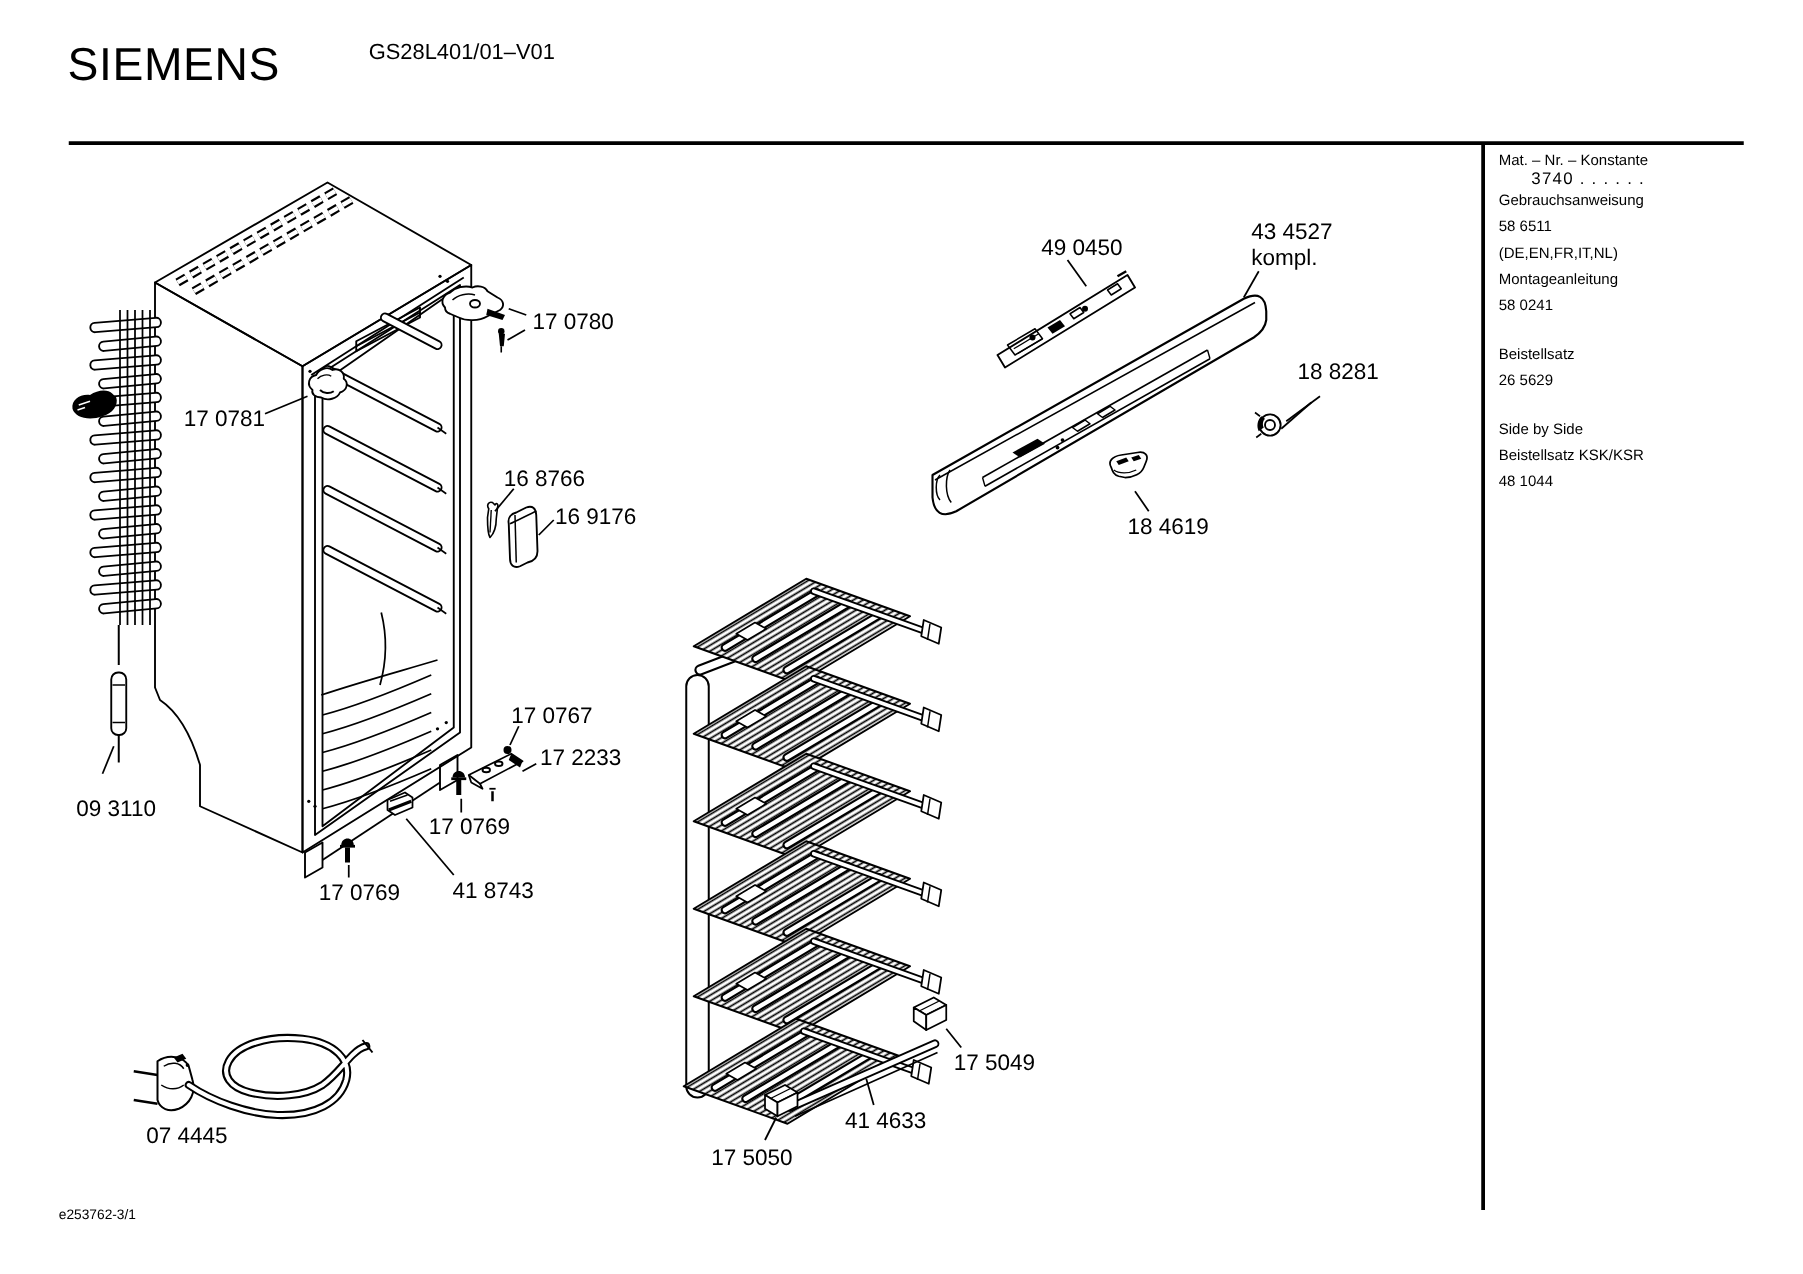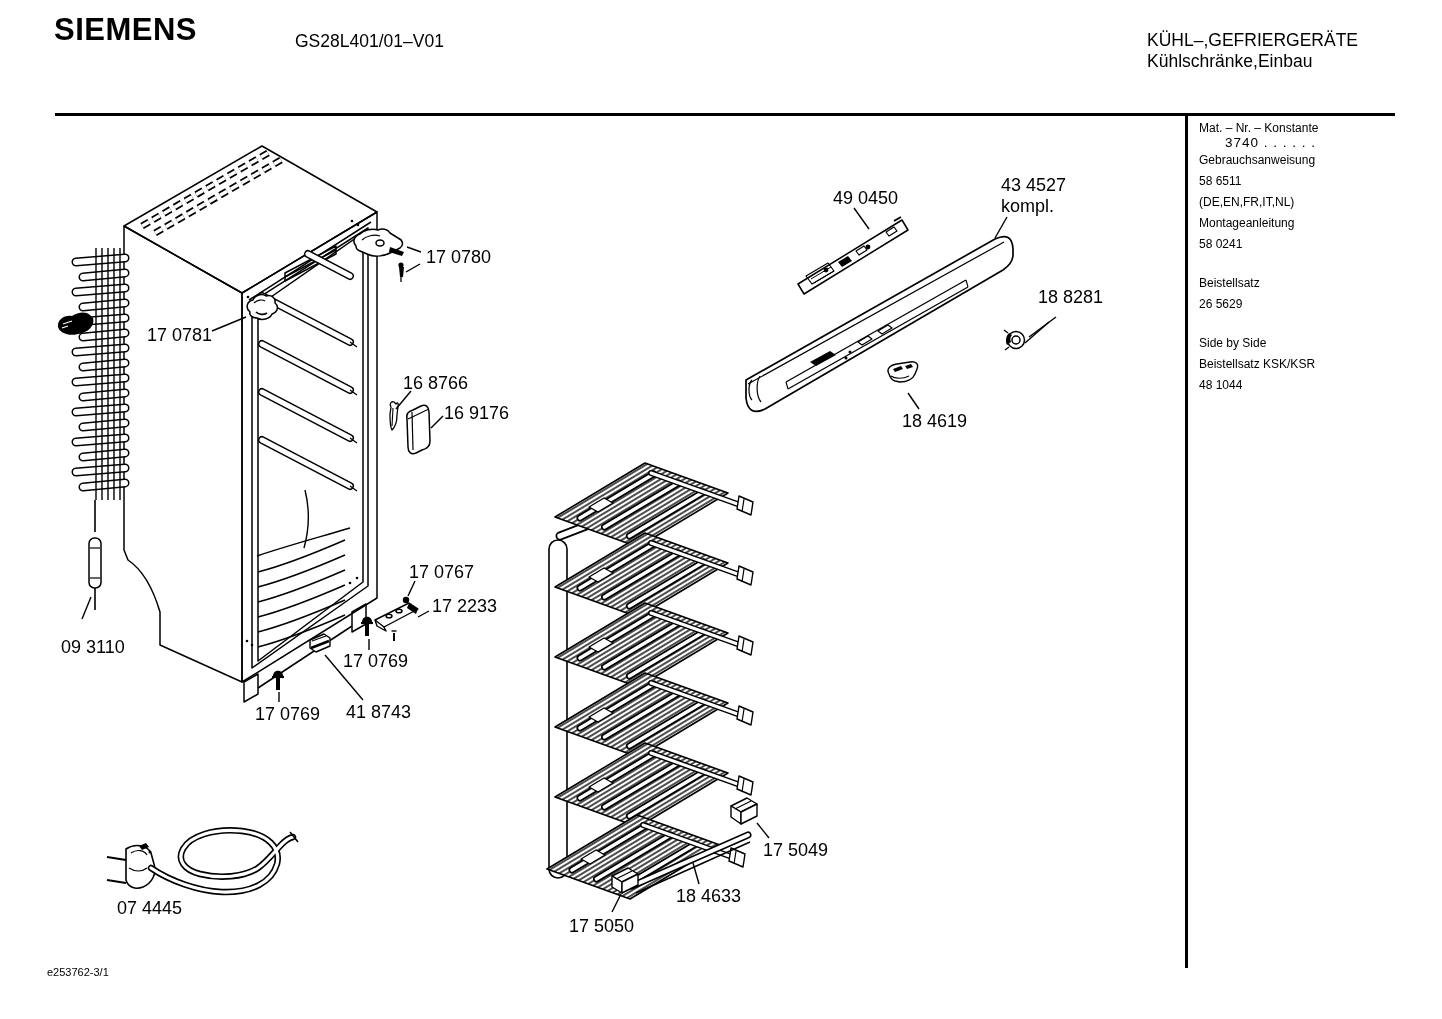--- a/index.html
+++ b/index.html
@@ -1,19 +1,19 @@
 <!DOCTYPE html>
 <html><head>
 <meta charset="utf-8">
 <style>
   html,body{margin:0;padding:0;background:#888;}
   .page{position:relative;width:1442px;height:1019px;background:#ffffff;overflow:hidden;
         font-family:"Liberation Sans", sans-serif;color:#000;}
   .abs{position:absolute;white-space:nowrap;}
-  .brand{left:54px;top:12px;font-size:31px;font-weight:bold;letter-spacing:0.5px;}
+  .brand{left:54px;top:31px;font-size:37px;font-weight:normal;letter-spacing:0.5px;}
   .model{left:295px;top:31px;font-size:17.5px;}
   .cat{left:1147px;top:30px;font-size:17.5px;line-height:21px;}
   .top-rule{left:55px;top:113px;width:1340px;height:3px;background:#000;}
   .v-rule{left:1185px;top:116px;width:2.5px;height:852px;background:#000;}
   .sidebar{left:1199px;top:121px;width:235px;}
   .mat-label{font-size:12px;}
   .mat-value{font-size:13.5px;margin-left:26px;letter-spacing:1px;}
   .info-line{font-size:12px;line-height:21px;min-height:21px;margin-top:0;}
   .info-gap{height:18px;}
   .plabel{position:absolute;font-size:18px;white-space:nowrap;}
@@ -302,24 +302,20 @@
         <line x1="363" y1="700" x2="325" y2="655"></line>
         <line x1="769" y1="838" x2="757" y2="823"></line>
         <line x1="699" y1="884" x2="693" y2="863"></line>
         <line x1="612" y1="912" x2="621" y2="894"></line>
       </g>
     </g>
   </svg>
 
   <div class="abs brand">SIEMENS</div>
   <div class="abs model">GS28L401/01–V01</div>
-  <div class="abs cat">
-    <div>KÜHL–,GEFRIERGERÄTE</div>
-    <div>Kühlschränke,Einbau</div>
-  </div>
   <div class="abs top-rule"></div>
   <div class="abs v-rule"></div>
 
   <div class="abs sidebar">
     <div class="mat-label">Mat. – Nr. – Konstante</div>
     <div class="mat-value">3740  .  .    .  .  .  .</div>
     <div class="info-line">Gebrauchsanweisung</div>
     <div class="info-line">58 6511</div>
     <div class="info-line">(DE,EN,FR,IT,NL)</div>
     <div class="info-line">Montageanleitung</div>
@@ -342,21 +338,21 @@
     <span>43 4527</span>
     <span>kompl.</span>
   </div>
   <div class="plabel" style="left:1038px;top:287px;">18 8281</div>
   <div class="plabel" style="left:902px;top:411px;">18 4619</div>
   <div class="plabel" style="left:409px;top:562px;">17 0767</div>
   <div class="plabel" style="left:432px;top:596px;">17 2233</div>
   <div class="plabel" style="left:343px;top:651px;">17 0769</div>
   <div class="plabel" style="left:61px;top:621px;margin-top:16px;">09 3110</div>
   <div class="plabel" style="left:255px;top:704px;">17 0769</div>
-  <div class="plabel" style="left:346px;top:702px;">41 8743</div>
+  <div class="plabel" style="left:362px;top:702px;">41 8743</div>
   <div class="plabel" style="left:117px;top:898px;">07 4445</div>
   <div class="plabel" style="left:763px;top:840px;">17 5049</div>
-  <div class="plabel" style="left:676px;top:886px;">18 4633</div>
+  <div class="plabel" style="left:676px;top:886px;">41 4633</div>
   <div class="plabel" style="left:569px;top:916px;">17 5050</div>
 
   <div class="abs footer">e253762-3/1</div>
 
 </div>
 
 </body></html>

